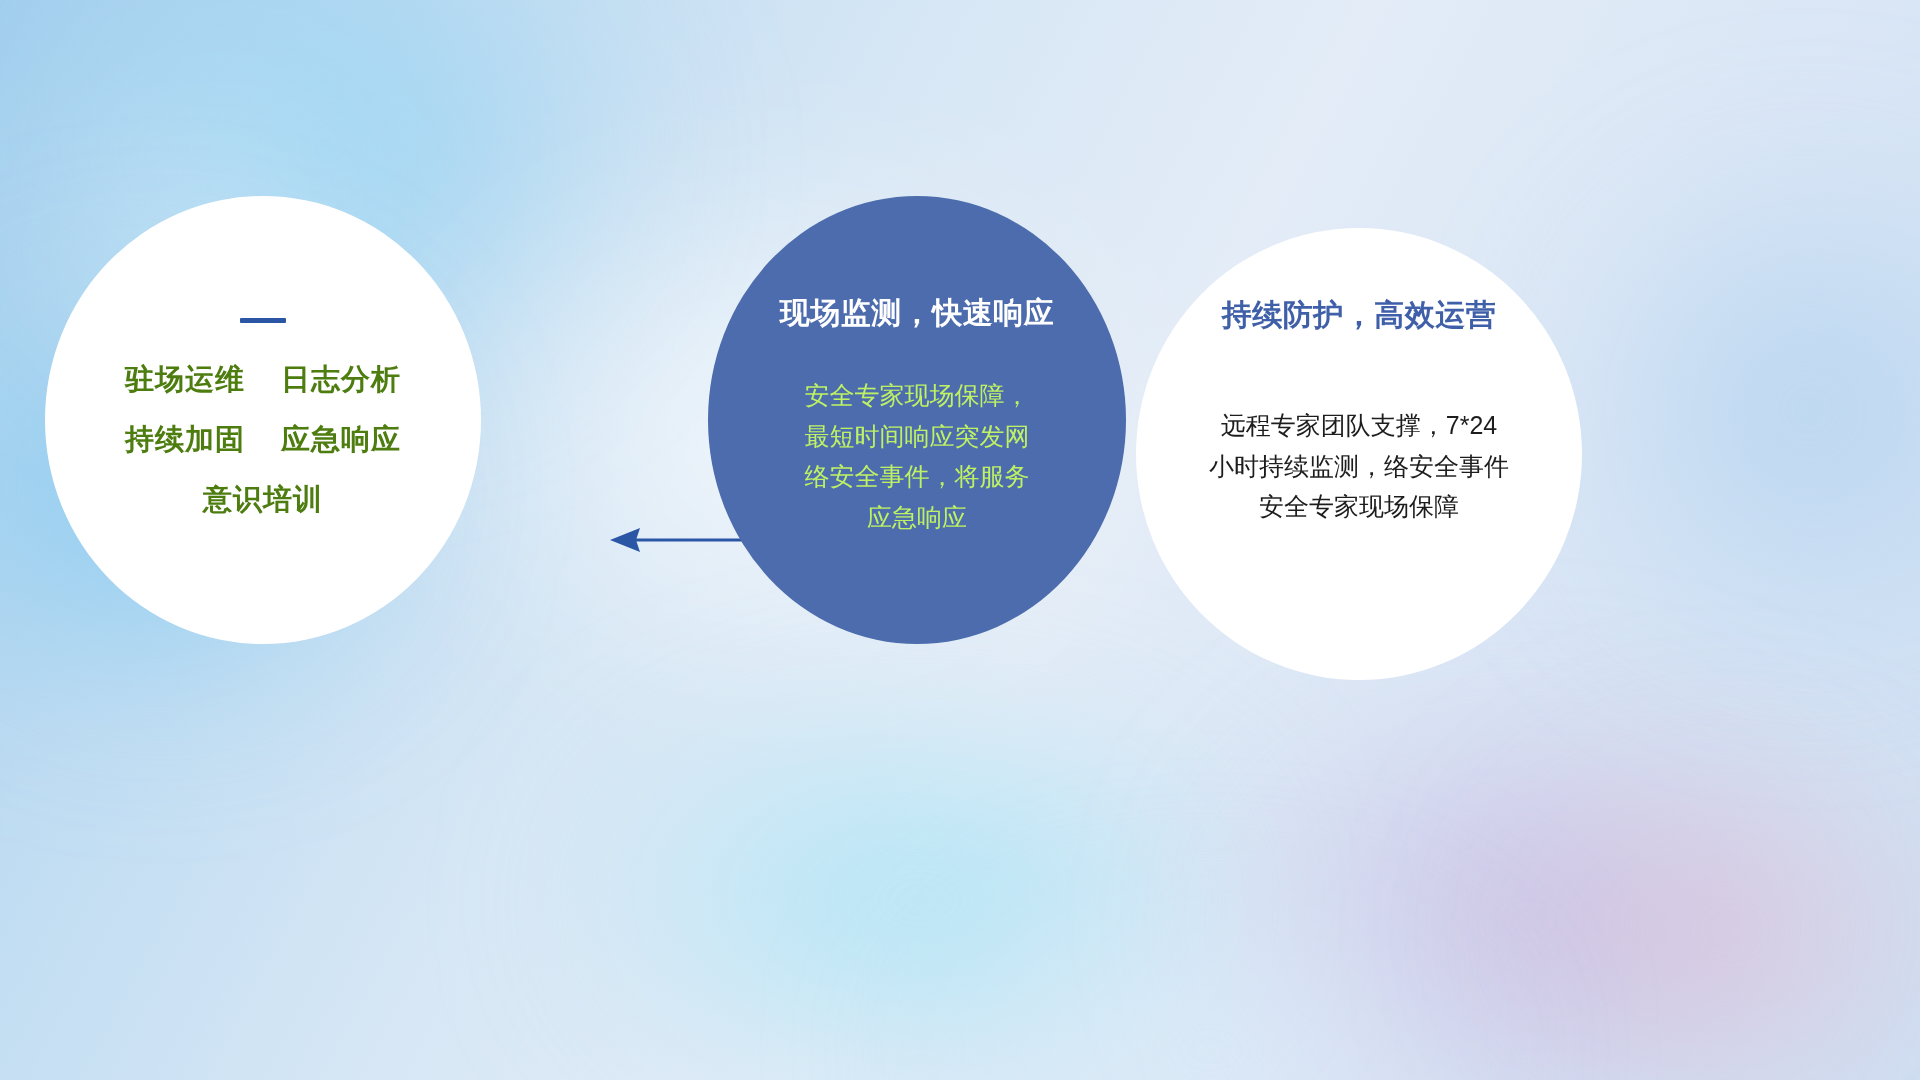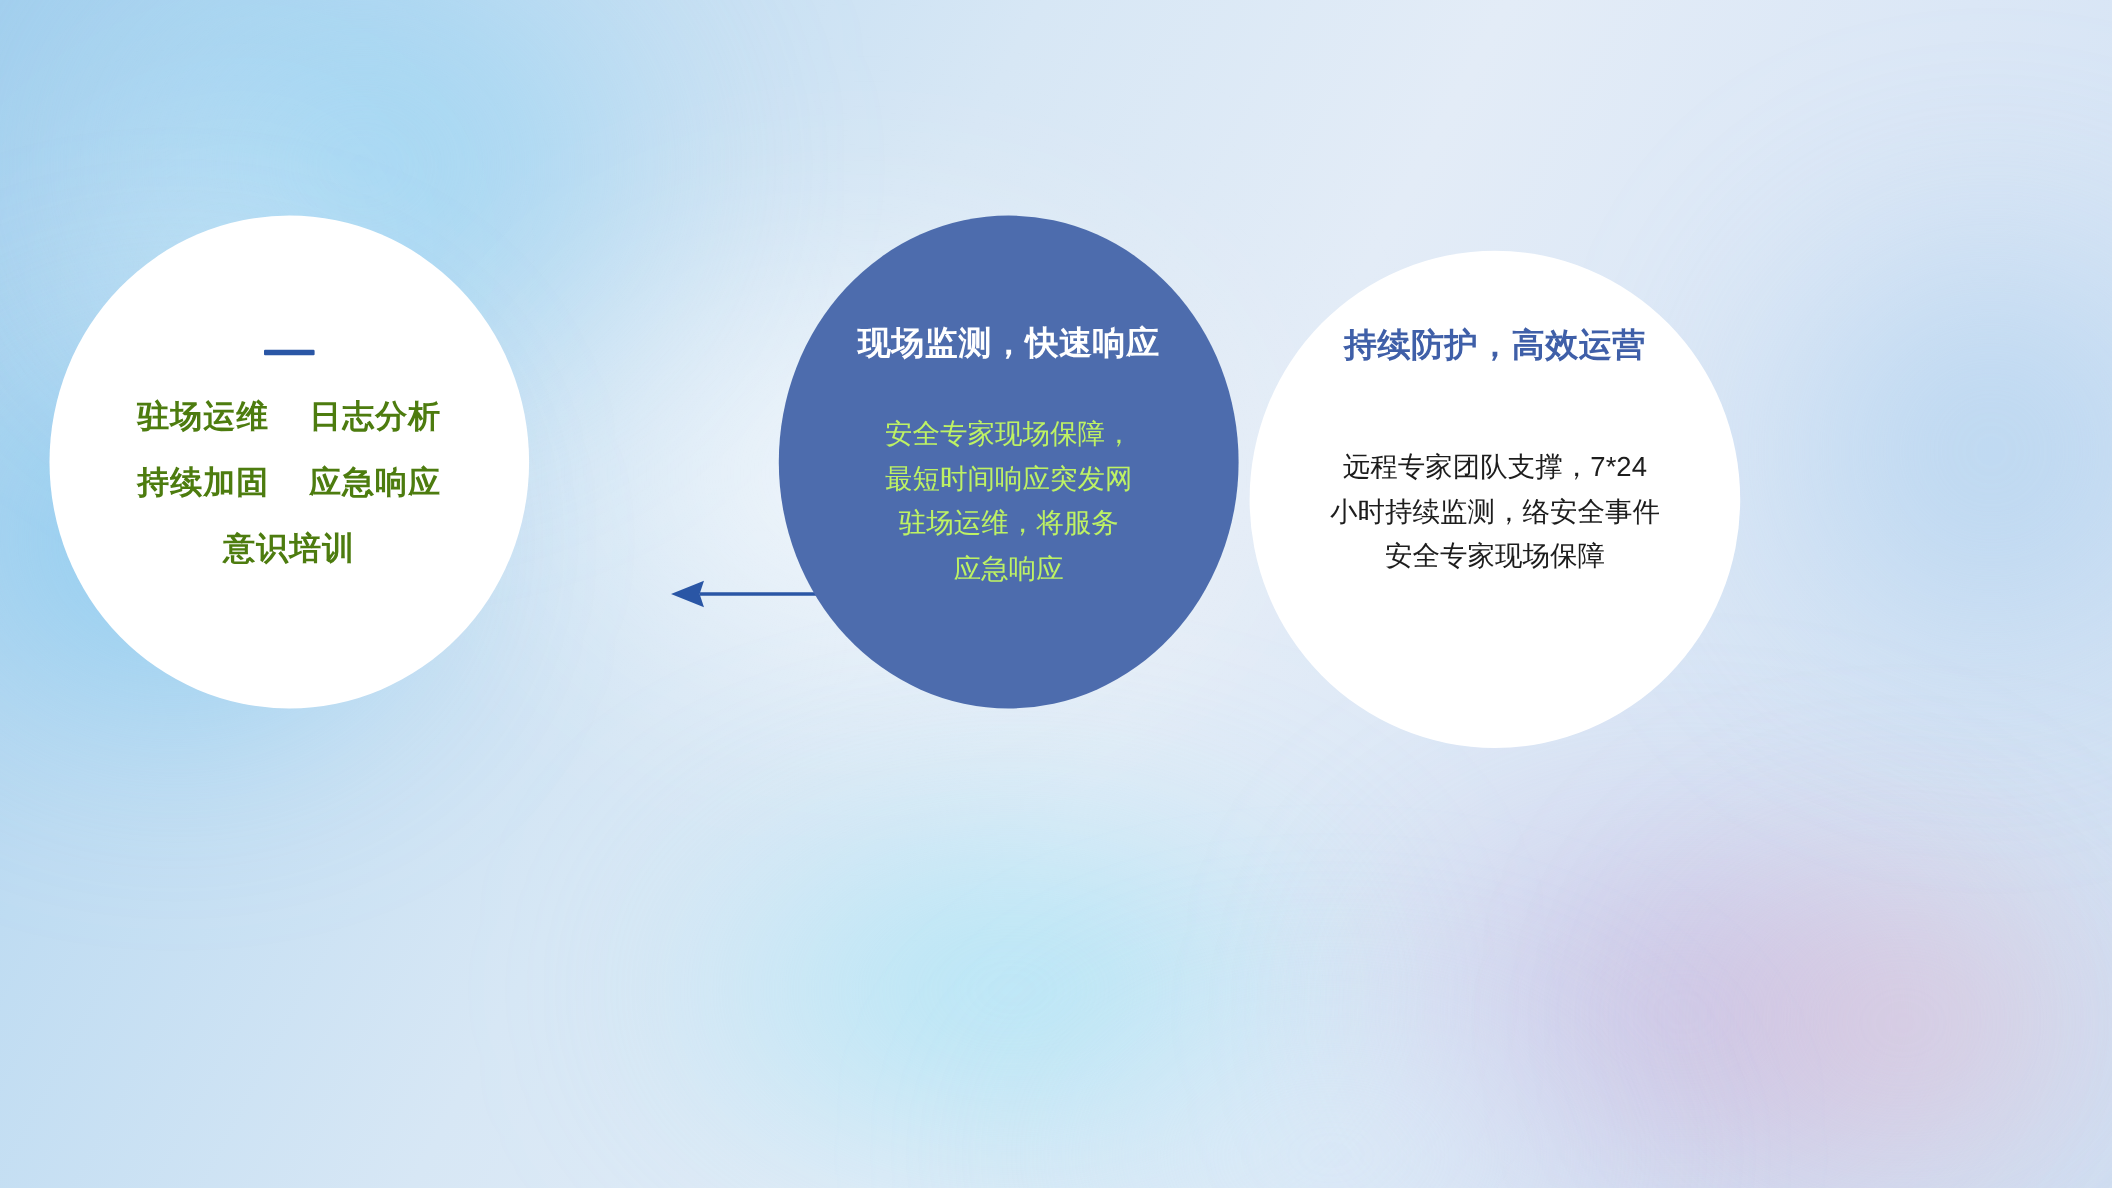--- a/index.html
+++ b/index.html
@@ -96,21 +96,21 @@
       <div class="left-line">持续加固    应急响应</div>
       <div class="left-line last">意识培训</div>
     </div>
   </div>
 
   <div class="circle c-mid">
     <div class="c-title mid-title">现场监测，快速响应</div>
     <div class="c-body mid-body">
       <div class="body-line">安全专家现场保障，</div>
       <div class="body-line">最短时间响应突发网</div>
-      <div class="body-line">驻场运维，将服务</div>
+      <div class="body-line">络安全事件，将服务</div>
       <div class="body-line">应急响应</div>
     </div>
   </div>
 
   <div class="circle c-right">
     <div class="c-title right-title">持续防护，高效运营</div>
     <div class="c-body right-body">
       <div class="body-line">远程专家团队支撑，7*24</div>
       <div class="body-line">小时持续监测，络安全事件</div>
       <div class="body-line">安全专家现场保障</div>

